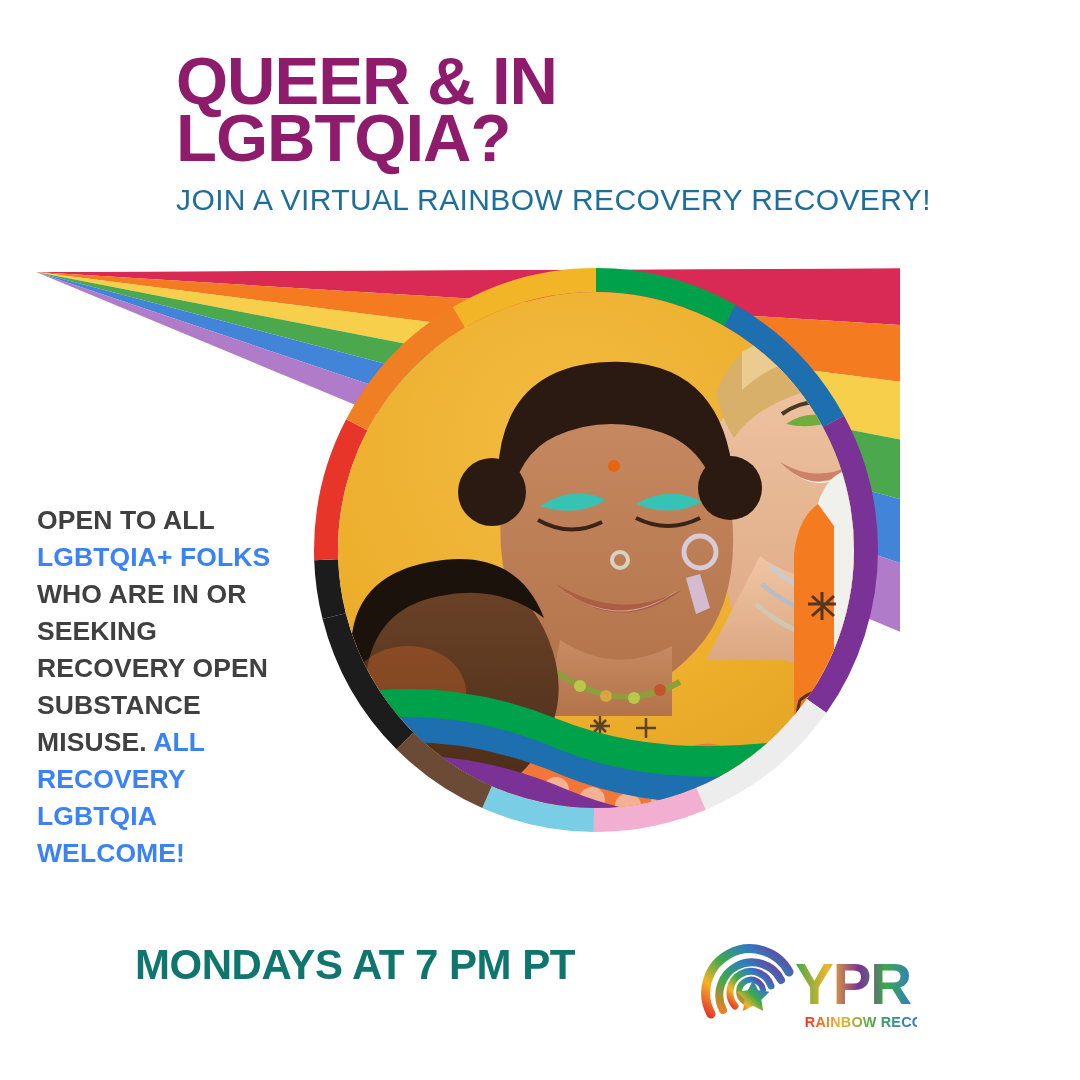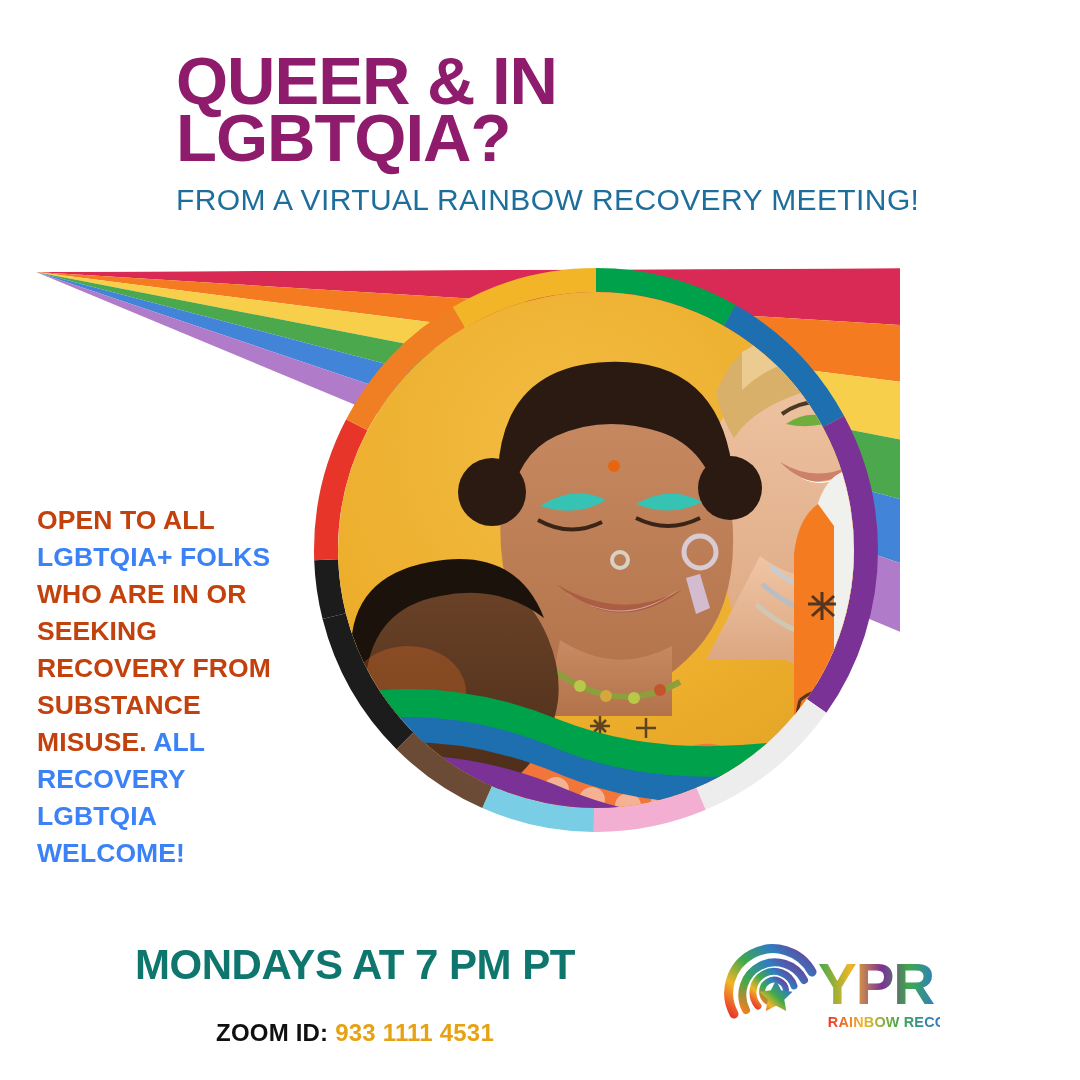--- a/index.html
+++ b/index.html
@@ -10,33 +10,33 @@
   
   .headline{position:absolute;left:176px;top:52px;width:760px;}
   .headline h1{margin:0;font-size:67px;line-height:57px;font-weight:700;
       letter-spacing:-1px;color:#8E1B6B;font-family:"Liberation Sans",sans-serif;}
   .headline .sub{margin:0;padding-top:17px;font-size:30px;line-height:34px;
       font-weight:400;letter-spacing:.4px;color:#1E6E9C;}
 
   
   .bodycopy{position:absolute;left:37px;top:502px;width:268px;
       font-size:26.5px;line-height:37px;font-weight:700;letter-spacing:.1px;}
-  .bodycopy .gold{color:#c2410c;margin-top:31px;}
+  .bodycopy .gold{color:#404040;margin-top:31px;}
   .bodycopy .plum{color:#3b82f6;}
 
   
   .footer{position:absolute;left:0;top:925px;width:710px;text-align:center;}
   .footer .when{margin:16px;font-size:42px;line-height:48px;font-weight:700;
       letter-spacing:-.5px;color:#0f766e;}
   .footer .zoomline{margin:0;padding-top:14px;font-size:24px;line-height:28px;
       font-weight:700;letter-spacing:.2px;color:#101010;}
   .footer .zoomline .id{color:#E6A213;}
 
   
-  .logo{position:absolute;left:720px;top:928px;width:220px;height:108px;}
+  .logo{position:absolute;left:697px;top:928px;width:220px;height:108px;}
   .logo svg{display:block;}
 
   .art{position:absolute;left:0;top:0;width:1080px;height:1080px;
        pointer-events:none;}
 </style>
 </head>
 <body>
 
 <div id="poster">
 
@@ -235,30 +235,29 @@
         <path d="M822,620 l0,-28 M808,604 l28,0 M812,596 l22,20 M834,596 l-22,20"></path>
       </g>
     </g>
   </svg>
 
   <div class="headline">
     <h1>
       <span>QUEER &amp; IN</span><br>
       <span>LGBTQIA?</span>
     </h1>
-    <p class="sub">FROM A VIRTUAL RAINBOW RECOVERY MEETING!</p>
+    <p class="sub">JOIN A VIRTUAL RAINBOW RECOVERY RECOVERY!</p>
   </div>
 
   <div class="bodycopy">
-    <span class="gold">OPEN TO ALL </span><span class="plum">LGBTQIA+ FOLKS </span><span class="gold">WHO ARE IN OR SEEKING RECOVERY FROM SUBSTANCE MISUSE. </span><span class="plum">ALL RECOVERY LGBTQIA WELCOME!</span>
+    <span class="gold">OPEN TO ALL </span><span class="plum">LGBTQIA+ FOLKS </span><span class="gold">WHO ARE IN OR SEEKING RECOVERY OPEN SUBSTANCE MISUSE. </span><span class="plum">ALL RECOVERY LGBTQIA WELCOME!</span>
   </div>
 
   <div class="footer">
     <p class="when">MONDAYS AT 7 PM PT</p>
-    <p class="zoomline"><span>ZOOM ID: </span><span class="id">933 1111 4531</span></p>
   </div>
 
   <div class="logo">
     <svg viewBox="0 0 220 108" width="220" height="108">
       <defs>
         <linearGradient id="arcG1" x1="0" y1="1" x2="1" y2="0">
           <stop offset="0%" stop-color="#E8352A"></stop>
             <stop offset="25%" stop-color="#F2B527"></stop>
           <stop offset="50%" stop-color="#3FA94B"></stop>
             <stop offset="75%" stop-color="#2E7FBF"></stop>

